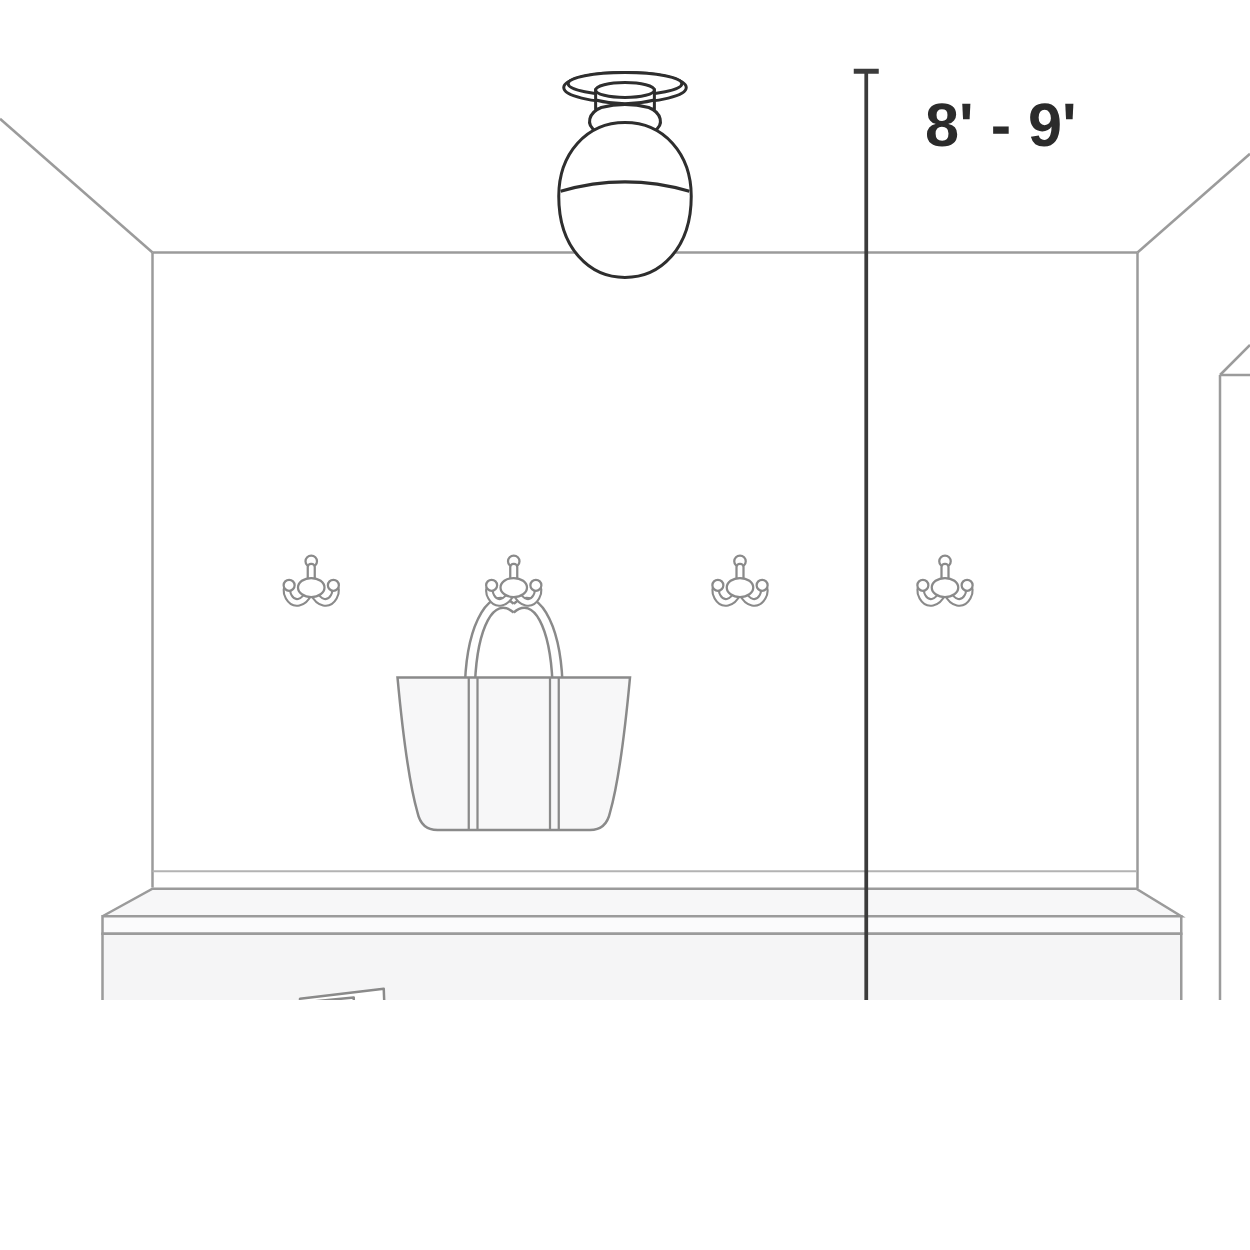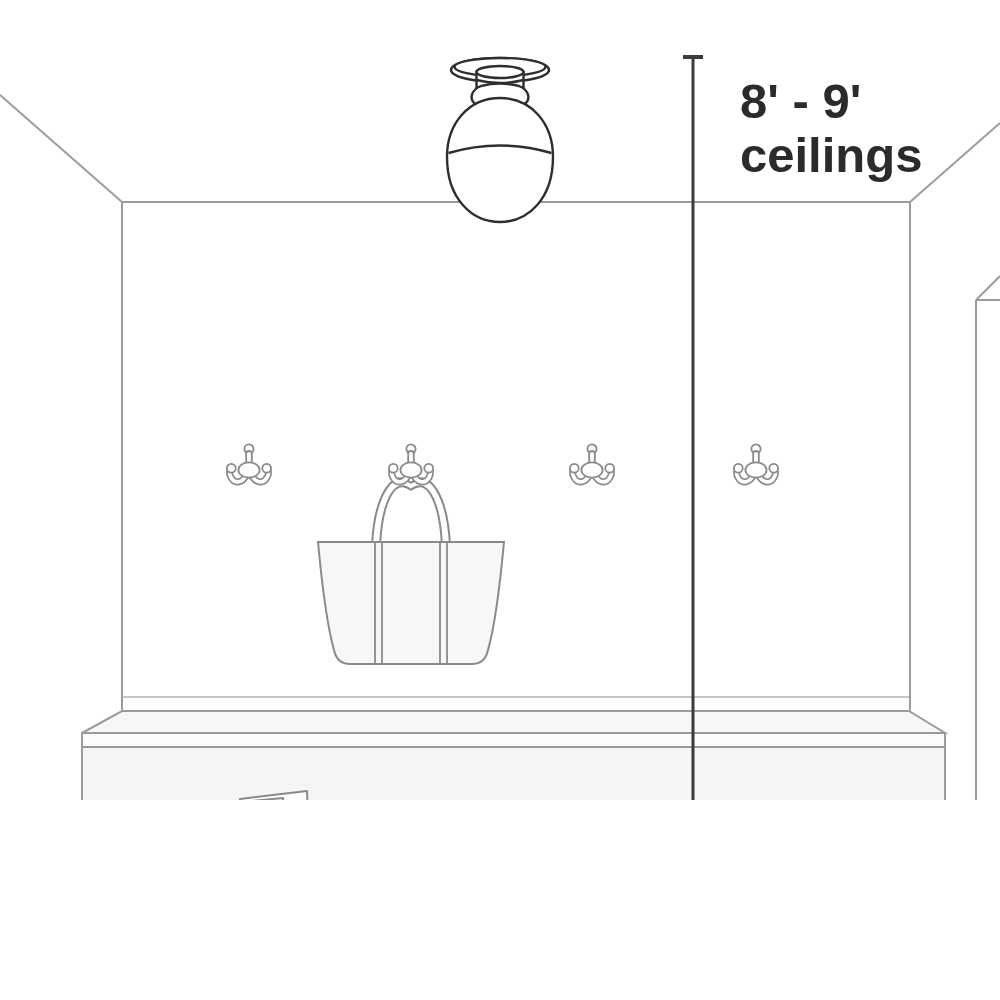--- a/index.html
+++ b/index.html
@@ -123,16 +123,15 @@
 
     <g>
       <path class="meas" d="M 693,57 L 693,985" stroke-width="3" fill="none"></path>
       <path class="meas" d="M 683,57 L 703,57" stroke-width="4" fill="none"></path>
       <path class="meas" d="M 683,985 L 703,985" stroke-width="4" fill="none"></path>
     </g>
   </svg>
 
   <div class="caption">
     <div>8' - 9'</div>
-    <div>ceilings</div>
   </div>
 
 </div>
 
 </body></html>

